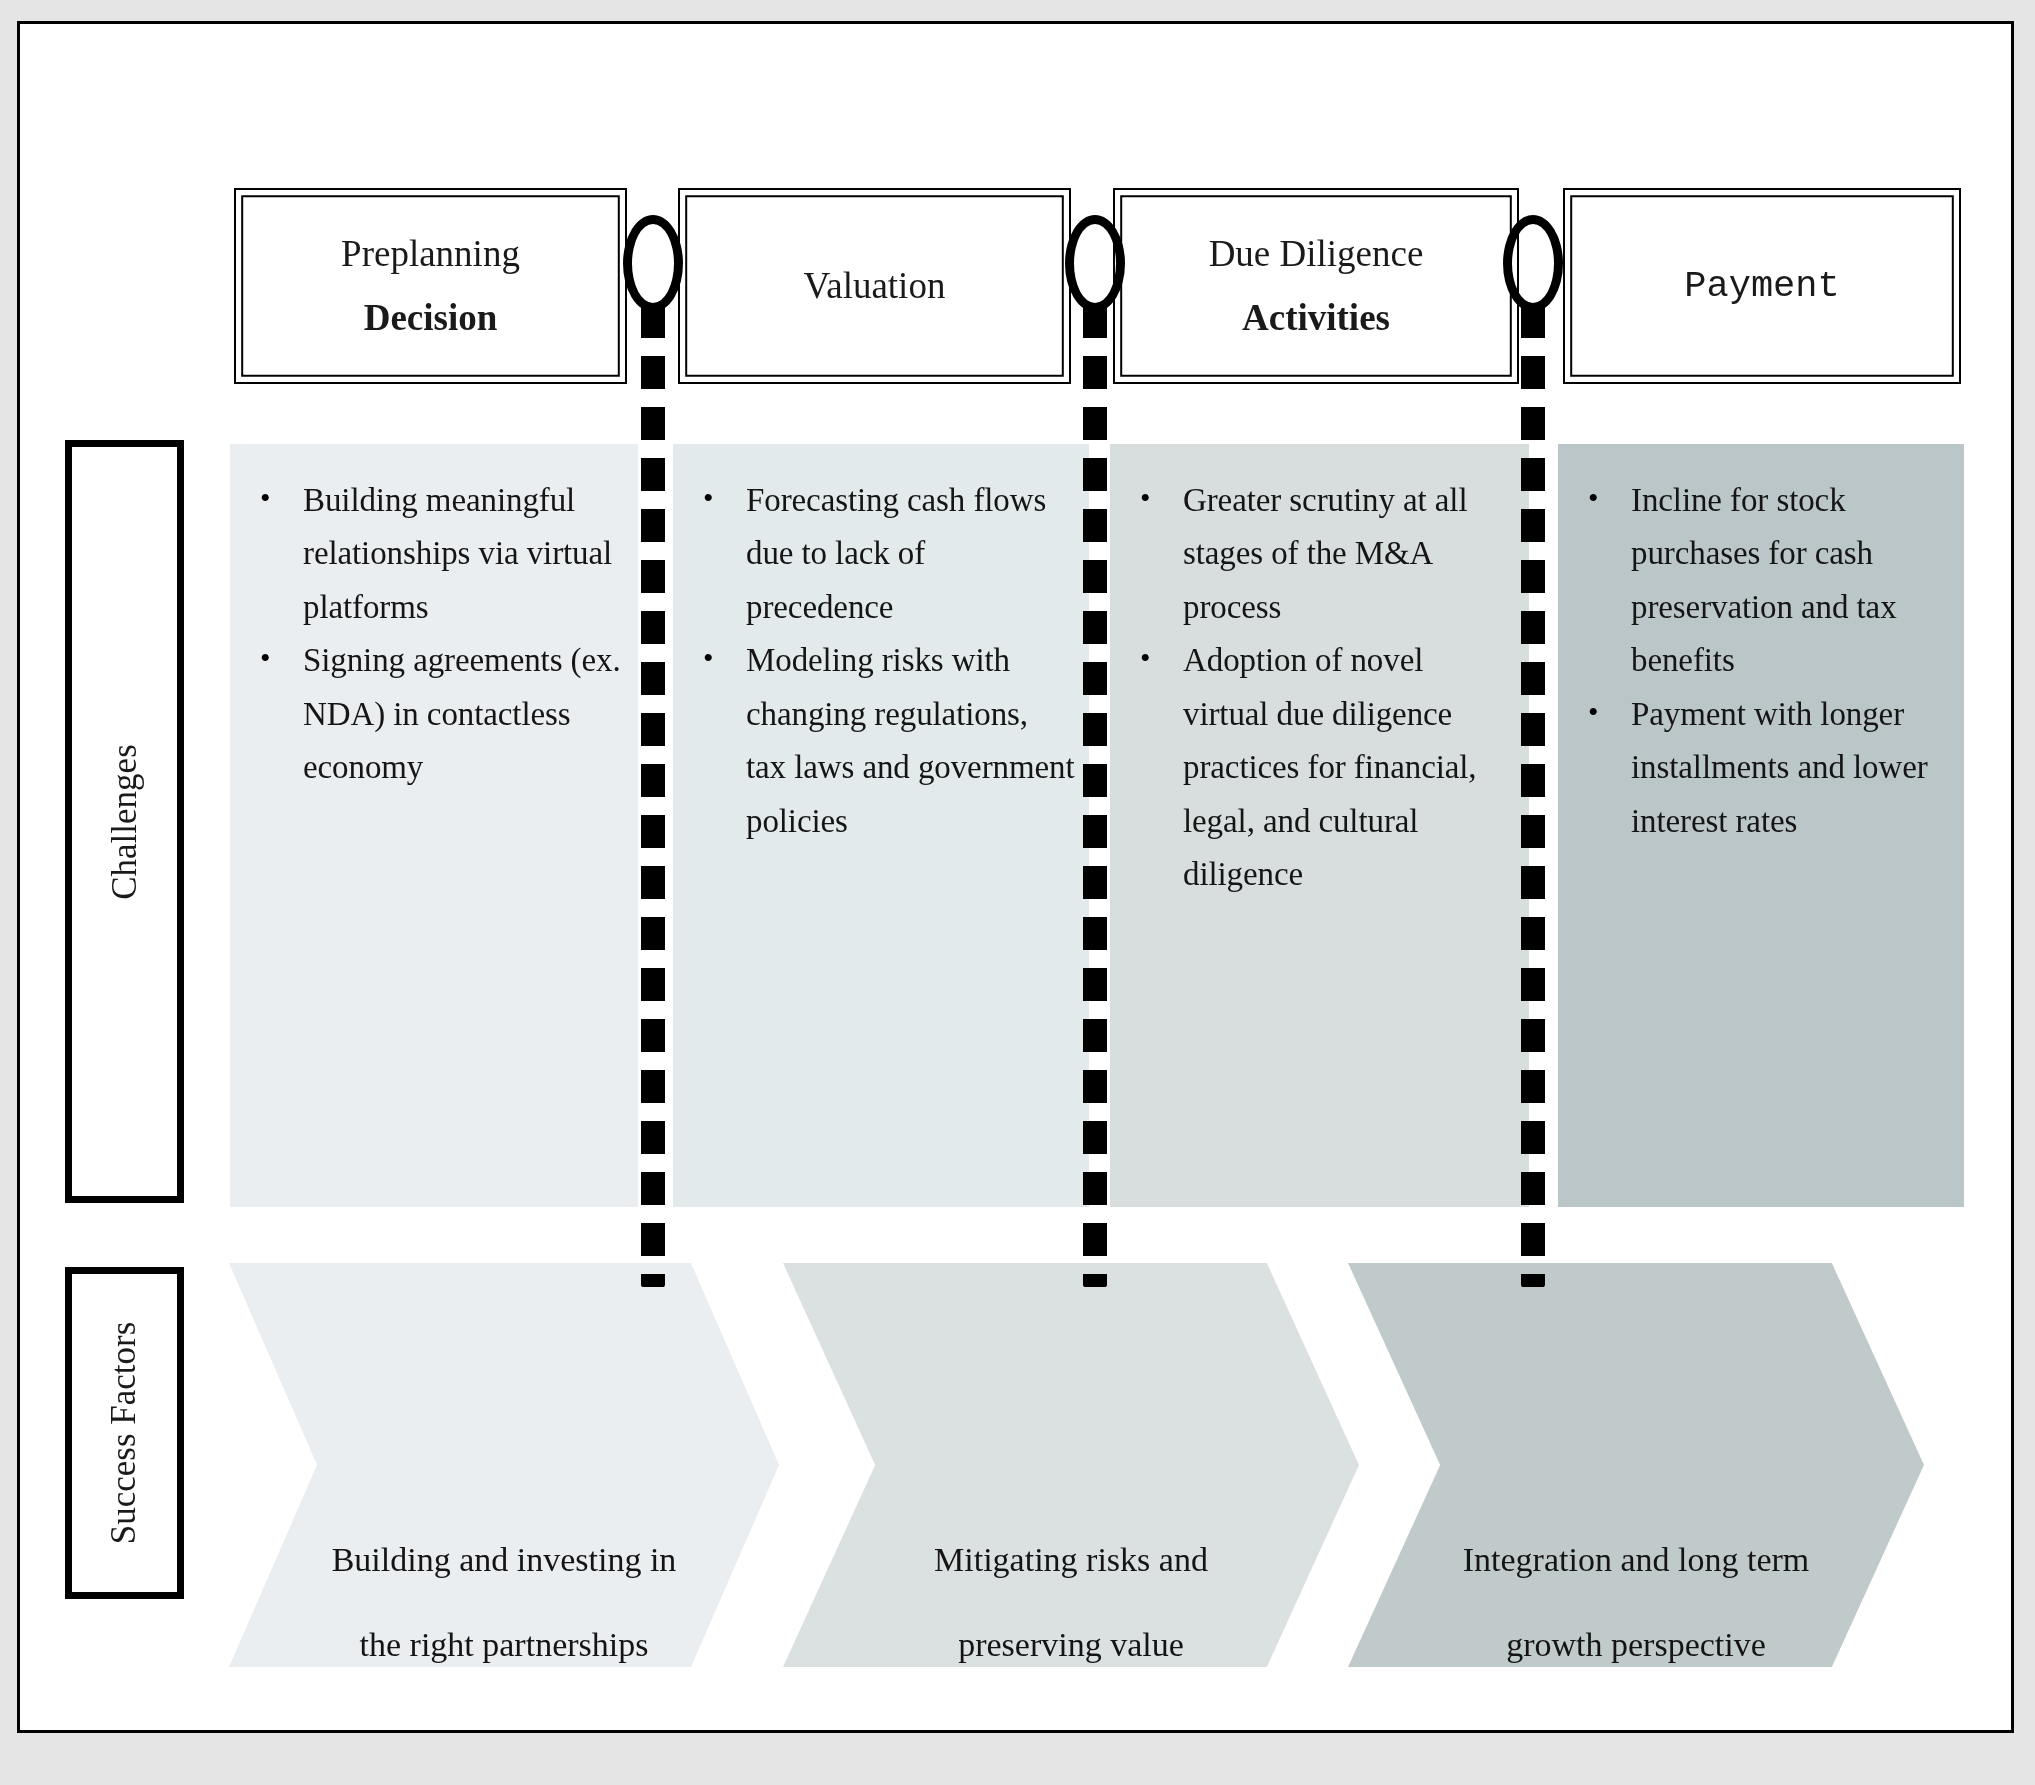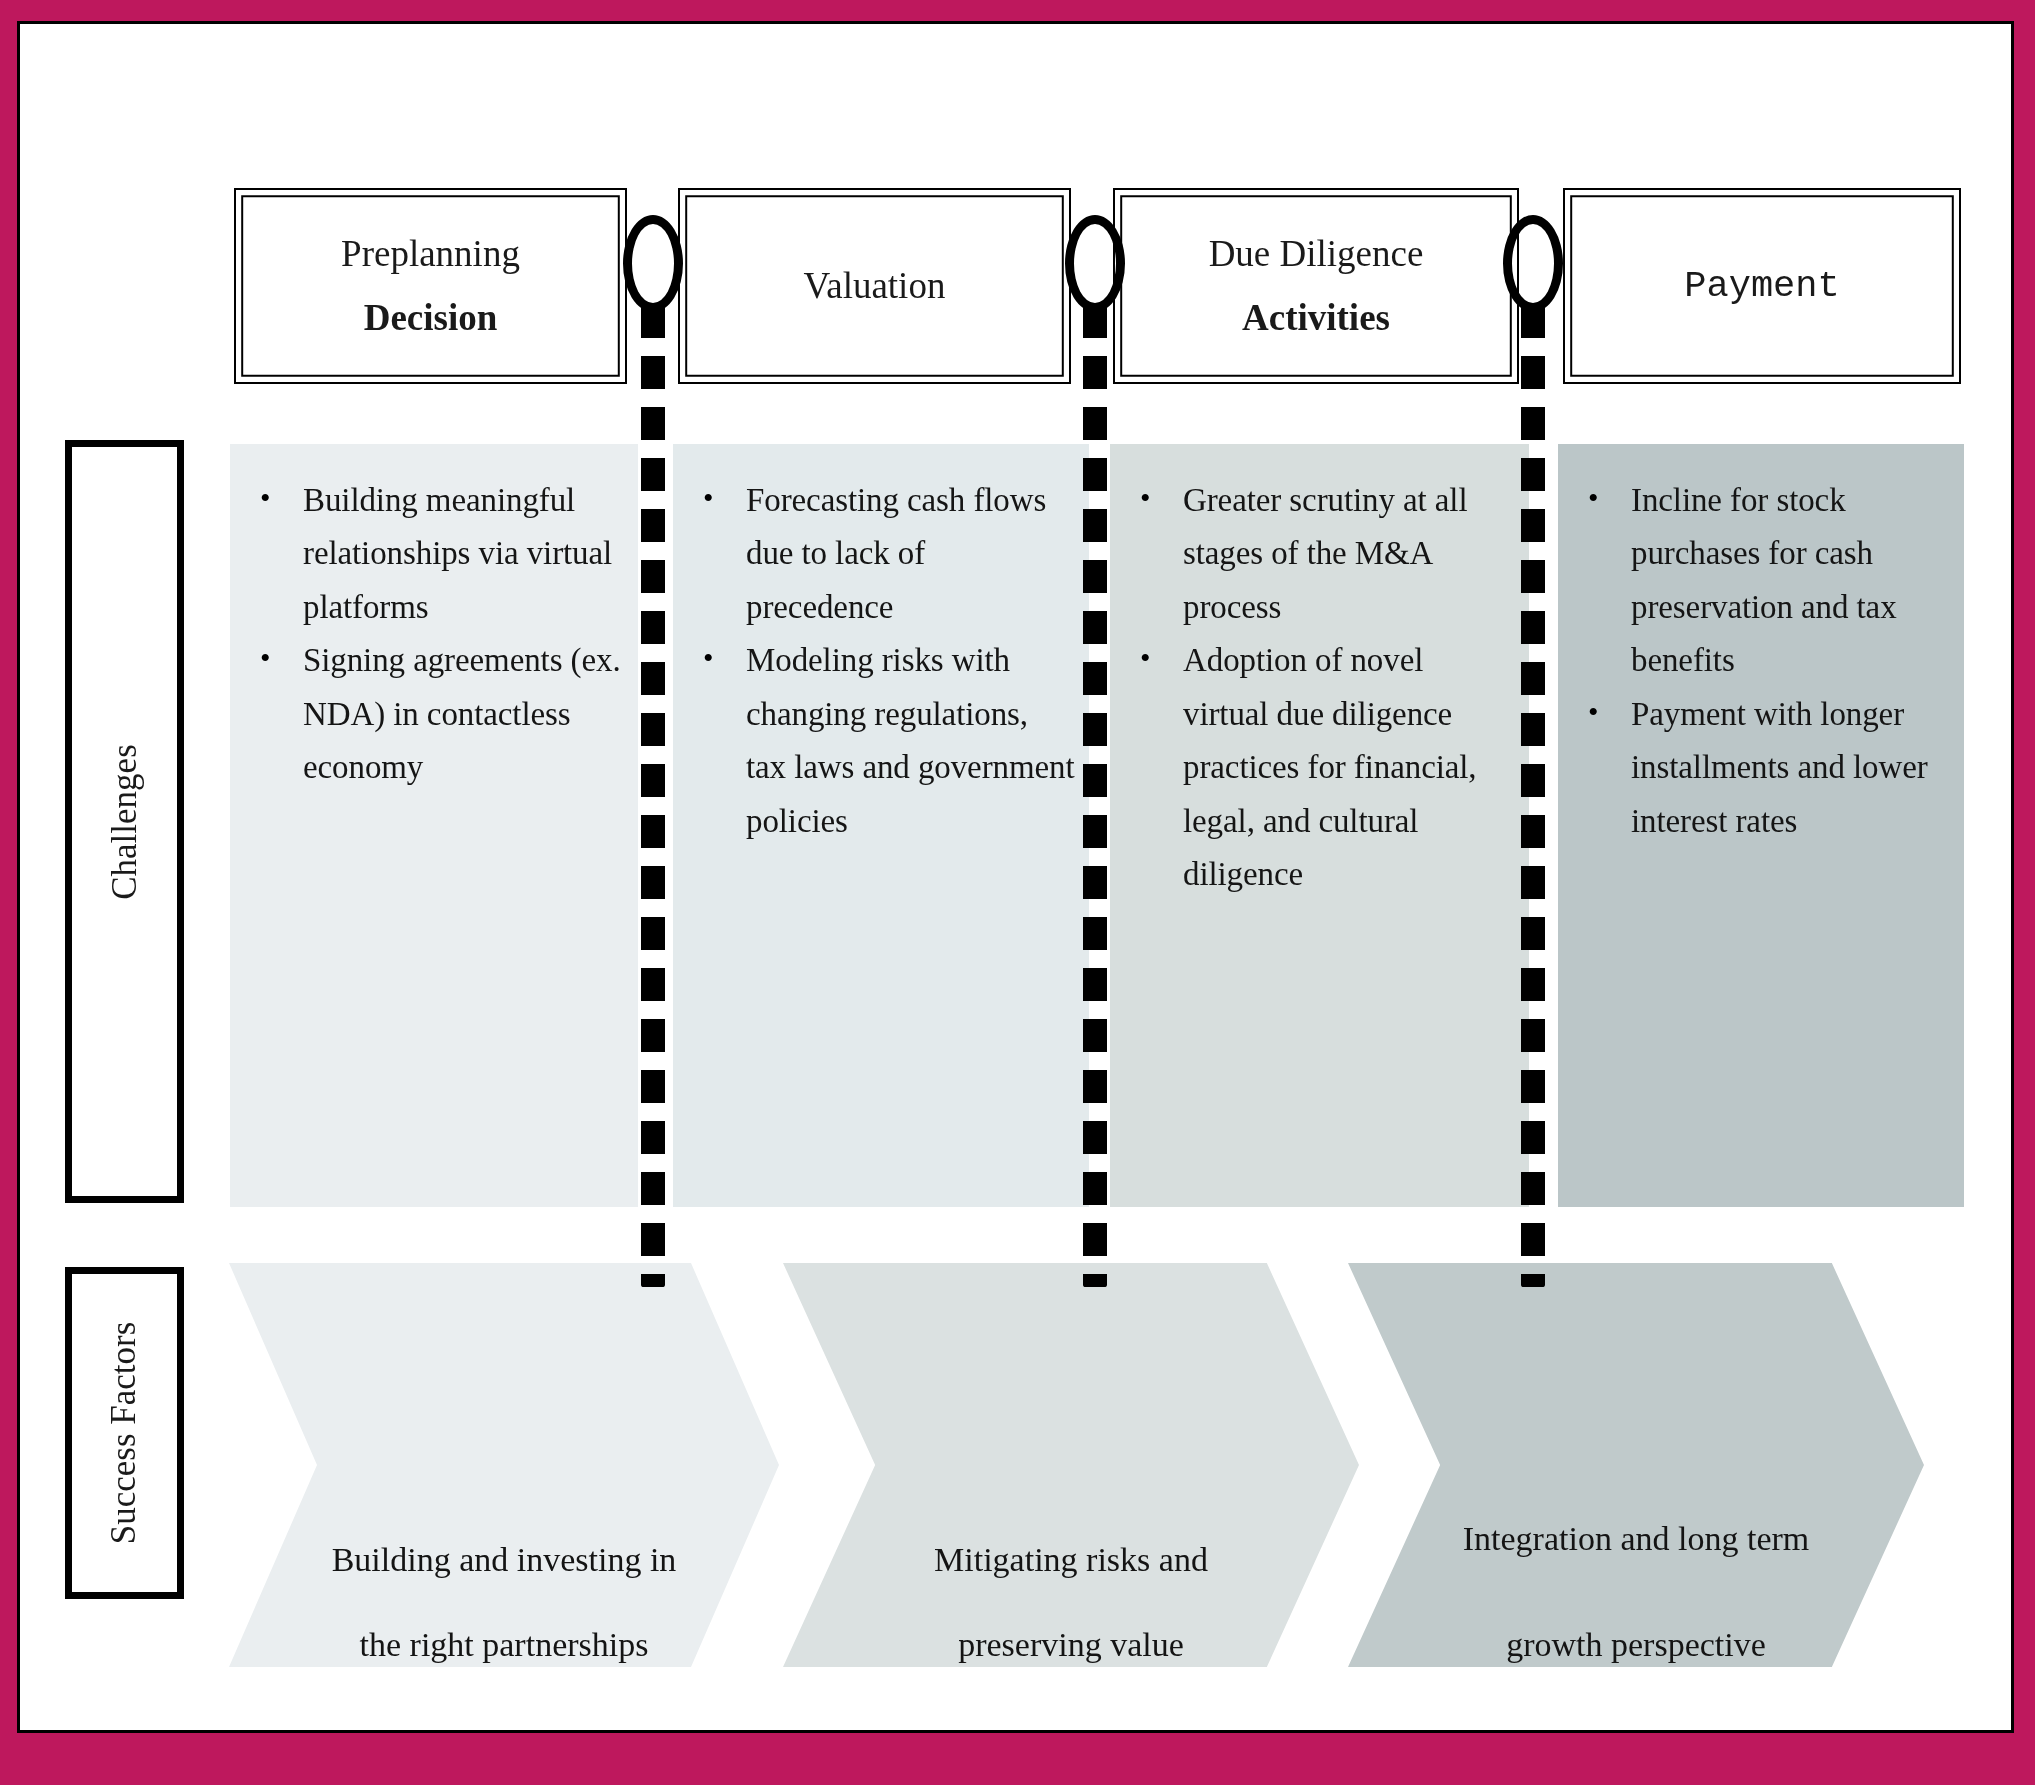--- a/index.html
+++ b/index.html
@@ -9,21 +9,21 @@
     background: #ffffff;
   }
   body {
     font-family: "Liberation Serif", "DejaVu Serif", serif;
   }
 
   .page {
     position: relative;
     width: 2035px;
     height: 1786px;
-    background: #be185d;
+    background: #e5e5e5;
     overflow: hidden;
   }
 
   
   .outer-frame {
     position: absolute;
     left: 17px;
     top: 21px;
     width: 1997px;
     height: 1712px;
@@ -146,21 +146,21 @@
     height: 404px;
     clip-path: polygon(0% 0%, 84% 0%, 100% 50%, 84% 100%, 0% 100%, 16% 50%);
     display: flex;
     flex-direction: column;
     align-items: center;
     justify-content: flex-end;
     z-index: 3;
   }
   .chev-1 { left: 229px;  width: 550px;  background: #eaeef0; }
   .chev-2 { left: 783px; width: 576px;  background: #dbe1e1; }
-  .chev-3 { left: 1348px; width: 576px;  background: #c0cacb; gap: 21px; }
+  .chev-3 { left: 1348px; width: 576px;  background: #c0cacb; }
 
   .chevron .line {
     font-size: 34px;
     line-height: 1.3;
     color: #141414;
     white-space: nowrap;
     text-align: center;
   }
   .chevron .line + .line { margin-top: 41px; }
 

